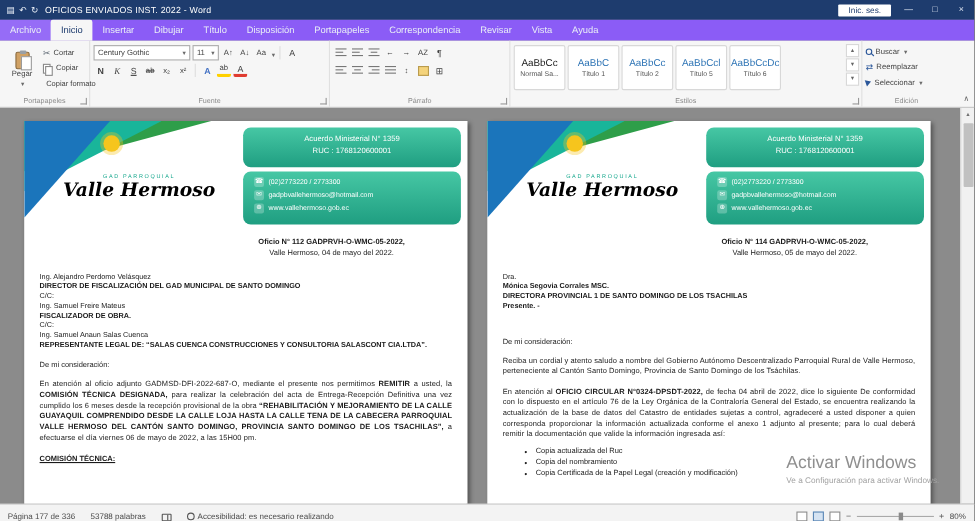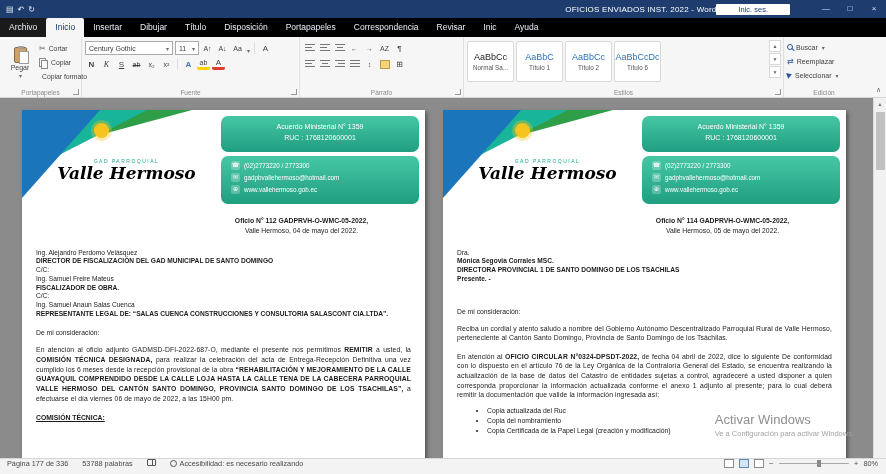--- a/index.html
+++ b/index.html
@@ -5,27 +5,27 @@
   html,body{margin:0;padding:0;background:#555;}
   *{box-sizing:border-box;}
   .screen{position:relative;width:886px;height:474px;overflow:hidden;background:#8b8b8b;
           font-family:"Liberation Sans",sans-serif;-webkit-font-smoothing:antialiased;}
   .b{font-weight:bold;}
 
   
   .titlebar{height:18px;background:#1e3c6e;display:flex;align-items:center;color:#fff;}
   .qat{display:flex;align-items:center;gap:4px;padding:0 6px;font-size:8px;color:#e8eef7;}
   .qbtn{cursor:default;}
-  .tb-title{flex:1;text-align:right;font-size:8px;letter-spacing:.2px;color:#fff;}
-  .signin{background:#fff;color:#1e3c6e;font-size:7.5px;padding:1px 22px;border-radius:1px;margin-right:24px;}
+  .tb-title{flex:1;text-align:left;font-size:8px;letter-spacing:.2px;color:#fff;}
+  .signin{background:#fff;color:#1e3c6e;font-size:7.5px;padding:1px 9px;border-radius:1px;margin-right:4px;}
   .winctl{display:flex;}
   .winctl span{width:24px;text-align:center;font-size:8px;line-height:18px;color:#dfe6f2;}
 
   
-  .tabs{height:19px;background:#000000;display:flex;align-items:flex-end;font-size:8.5px;color:#e9eef7;}
+  .tabs{height:19px;background:#8b5cf6;display:flex;align-items:flex-end;font-size:8.5px;color:#e9eef7;}
   .tab{padding:0 9px;height:19px;line-height:19px;white-space:nowrap;}
   .tab.file{background:rgba(255,255,255,.10);}
   .tab.active{background:#f6f6f6;color:#1e3c6e;border-radius:2px 2px 0 0;}
   .tab.help::before{content:"";display:inline-block;width:6px;height:6px;border-radius:50%;
       background:#ffd83b;margin-right:3px;}
 
   
   .ribbon{height:61px;background:#f6f6f6;border-bottom:1px solid #d5d5d5;display:flex;position:relative;color:#3f3f3f;}
   .group{position:relative;border-right:1px solid #e0e0e0;padding:3px 3px 12px 3px;height:100%;}
   .glabel{position:absolute;bottom:1px;left:0;right:0;text-align:center;font-size:6.5px;color:#8a8a8a;}
@@ -121,30 +121,30 @@
   .content{position:absolute;left:14px;right:14px;top:100px;color:#1a1a1a;}
   .oficio{width:215px;margin-left:auto;margin-right:2px;text-align:center;font-size:6.8px;line-height:1.45;margin-top:6px;}
   .recips{margin-top:13px;font-size:6.6px;line-height:1.32;}
   .salut{margin-top:11px;font-size:6.8px;}
   .page-right .salut{margin-top:24px;}
   .para{margin-top:9px;font-size:6.8px;line-height:1.42;text-align:justify;letter-spacing:.1px;}
   .bullets{margin:6px 0 0 0;padding-left:30px;font-size:6.8px;line-height:1.5;}
   .bheading{margin-top:11px;font-size:6.8px;font-weight:bold;text-decoration:underline;}
 
   .activar{position:absolute;right:32px;top:314px;text-align:left;}
-  .a1{font-size:13px;color:#8f8f8f;}
+  .a1{font-size:16px;color:#8f8f8f;}
   .a2{font-size:7.5px;color:#a3a3a3;margin-top:2px;}
 
   .vscroll{position:absolute;right:0;top:0;bottom:0;width:13px;background:#f1f1f1;border-left:1px solid #dcdcdc;}
   .sarrow{height:12px;text-align:center;font-size:5px;color:#707070;line-height:12px;}
   .sthumb{position:absolute;top:14px;left:2px;width:9px;height:58px;background:#c1c1c1;border-radius:1px;}
 
   
   .statusbar{position:absolute;left:0;right:0;bottom:0;height:16px;background:#f3f3f3;border-top:1px solid #d6d6d6;
-      display:flex;align-items:flex-start;font-size:7.3px;color:#4a4a4a;}
+      display:flex;align-items:flex-end;font-size:7.3px;color:#4a4a4a;}
   .sitem{padding:0 7px;display:flex;align-items:center;gap:3px;white-space:nowrap;}
   .book{width:9px;height:7px;border:1px solid #555;border-radius:1px;position:relative;display:inline-block;}
   .book::after{content:"";position:absolute;left:4px;top:0;bottom:0;width:1px;background:#555;}
   .acc{width:7px;height:7px;border:1px solid #555;border-radius:50%;display:inline-block;}
   .sright{margin-left:auto;display:flex;align-items:center;gap:5px;padding-right:8px;}
   .vm{width:10px;height:9px;border:1px solid #8a8a8a;background:#fff;display:inline-block;}
   .vm.active{background:#d5e3f2;border-color:#5b87b5;}
   .zbtn{font-size:8px;color:#555;}
   .ztrack{width:70px;height:1px;background:#a9a9a9;position:relative;display:inline-block;}
   .zthumb{position:absolute;left:55%;top:-3px;width:4px;height:7px;background:#8a8a8a;}
@@ -174,21 +174,21 @@
 
   <div class="tab file">Archivo</div>
       <div class="tab active">Inicio</div>
       <div class="tab">Insertar</div>
       <div class="tab">Dibujar</div>
       <div class="tab">Título</div>
       <div class="tab">Disposición</div>
       <div class="tab">Portapapeles</div>
       <div class="tab">Correspondencia</div>
       <div class="tab">Revisar</div>
-      <div class="tab">Inic</div>
+      <div class="tab">Vista</div>
       <div class="tab">Ayuda</div>
     </div>
 
   <div class="ribbon">
 
     <div class="group g-clip">
       <div class="paste-btn">
         <span class="ic-paste"></span>
         <span>Pegar</span>
         <span class="chev"></span>
@@ -290,20 +290,24 @@
             <div class="sprev">AaBbCc</div>
             <div class="sname">Normal Sa...</div>
           </div>
           <div class="stylecard blue">
             <div class="sprev">AaBbC</div>
             <div class="sname">Título 1</div>
           </div>
           <div class="stylecard blue">
             <div class="sprev">AaBbCc</div>
             <div class="sname">Título 2</div>
+          </div>
+          <div class="stylecard blue">
+            <div class="sprev">AaBbCcl</div>
+            <div class="sname">Título 5</div>
           </div>
           <div class="stylecard blue">
             <div class="sprev">AaBbCcDc</div>
             <div class="sname">Título 6</div>
           </div>
         </div>
       <div class="stylescroll">
         <span>▲</span>
         <span>▼</span>
         <span>▼</span>

